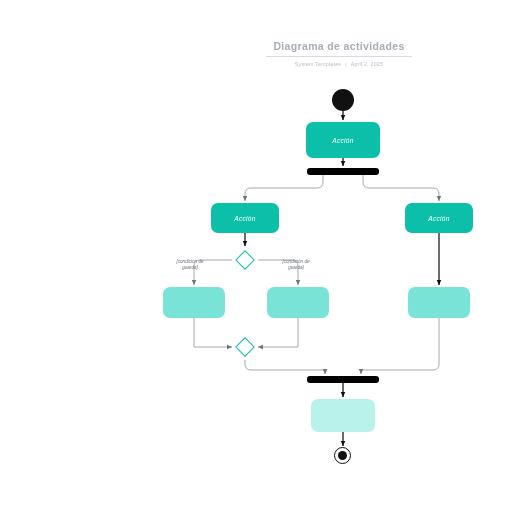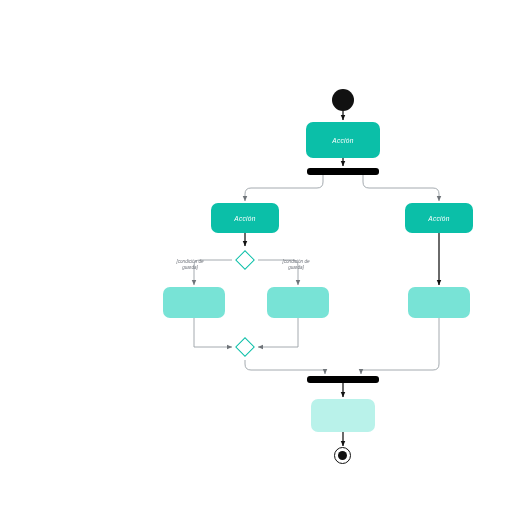--- a/index.html
+++ b/index.html
@@ -112,20 +112,27 @@
     width: 516px;
     height: 516px;
     pointer-events: none;
   }
 </style>
 </head>
 <body>
 
 <div id="canvas">
 
+  <div id="header">
+    <div id="doc-title">Diagrama de actividades</div>
+    <div id="title-rule"></div>
+    <div id="doc-subtitle">
+      <span>System Templates</span><span class="sep">|</span><span>April 2, 2025</span>
+    </div>
+  </div>
 
   <svg id="wires" viewBox="0 0 516 516">
     <defs>
       <marker id="arrowGray" markerWidth="7" markerHeight="7" refX="5.4" refY="3" orient="auto" markerUnits="userSpaceOnUse">
         <path d="M0,0.6 L5.6,3 L0,5.4 z" fill="#6f7479"></path>
       </marker>
       <marker id="arrowBlack" markerWidth="7" markerHeight="7" refX="5.4" refY="3" orient="auto" markerUnits="userSpaceOnUse">
         <path d="M0,0.6 L5.6,3 L0,5.4 z" fill="#111111"></path>
       </marker>
     </defs>

